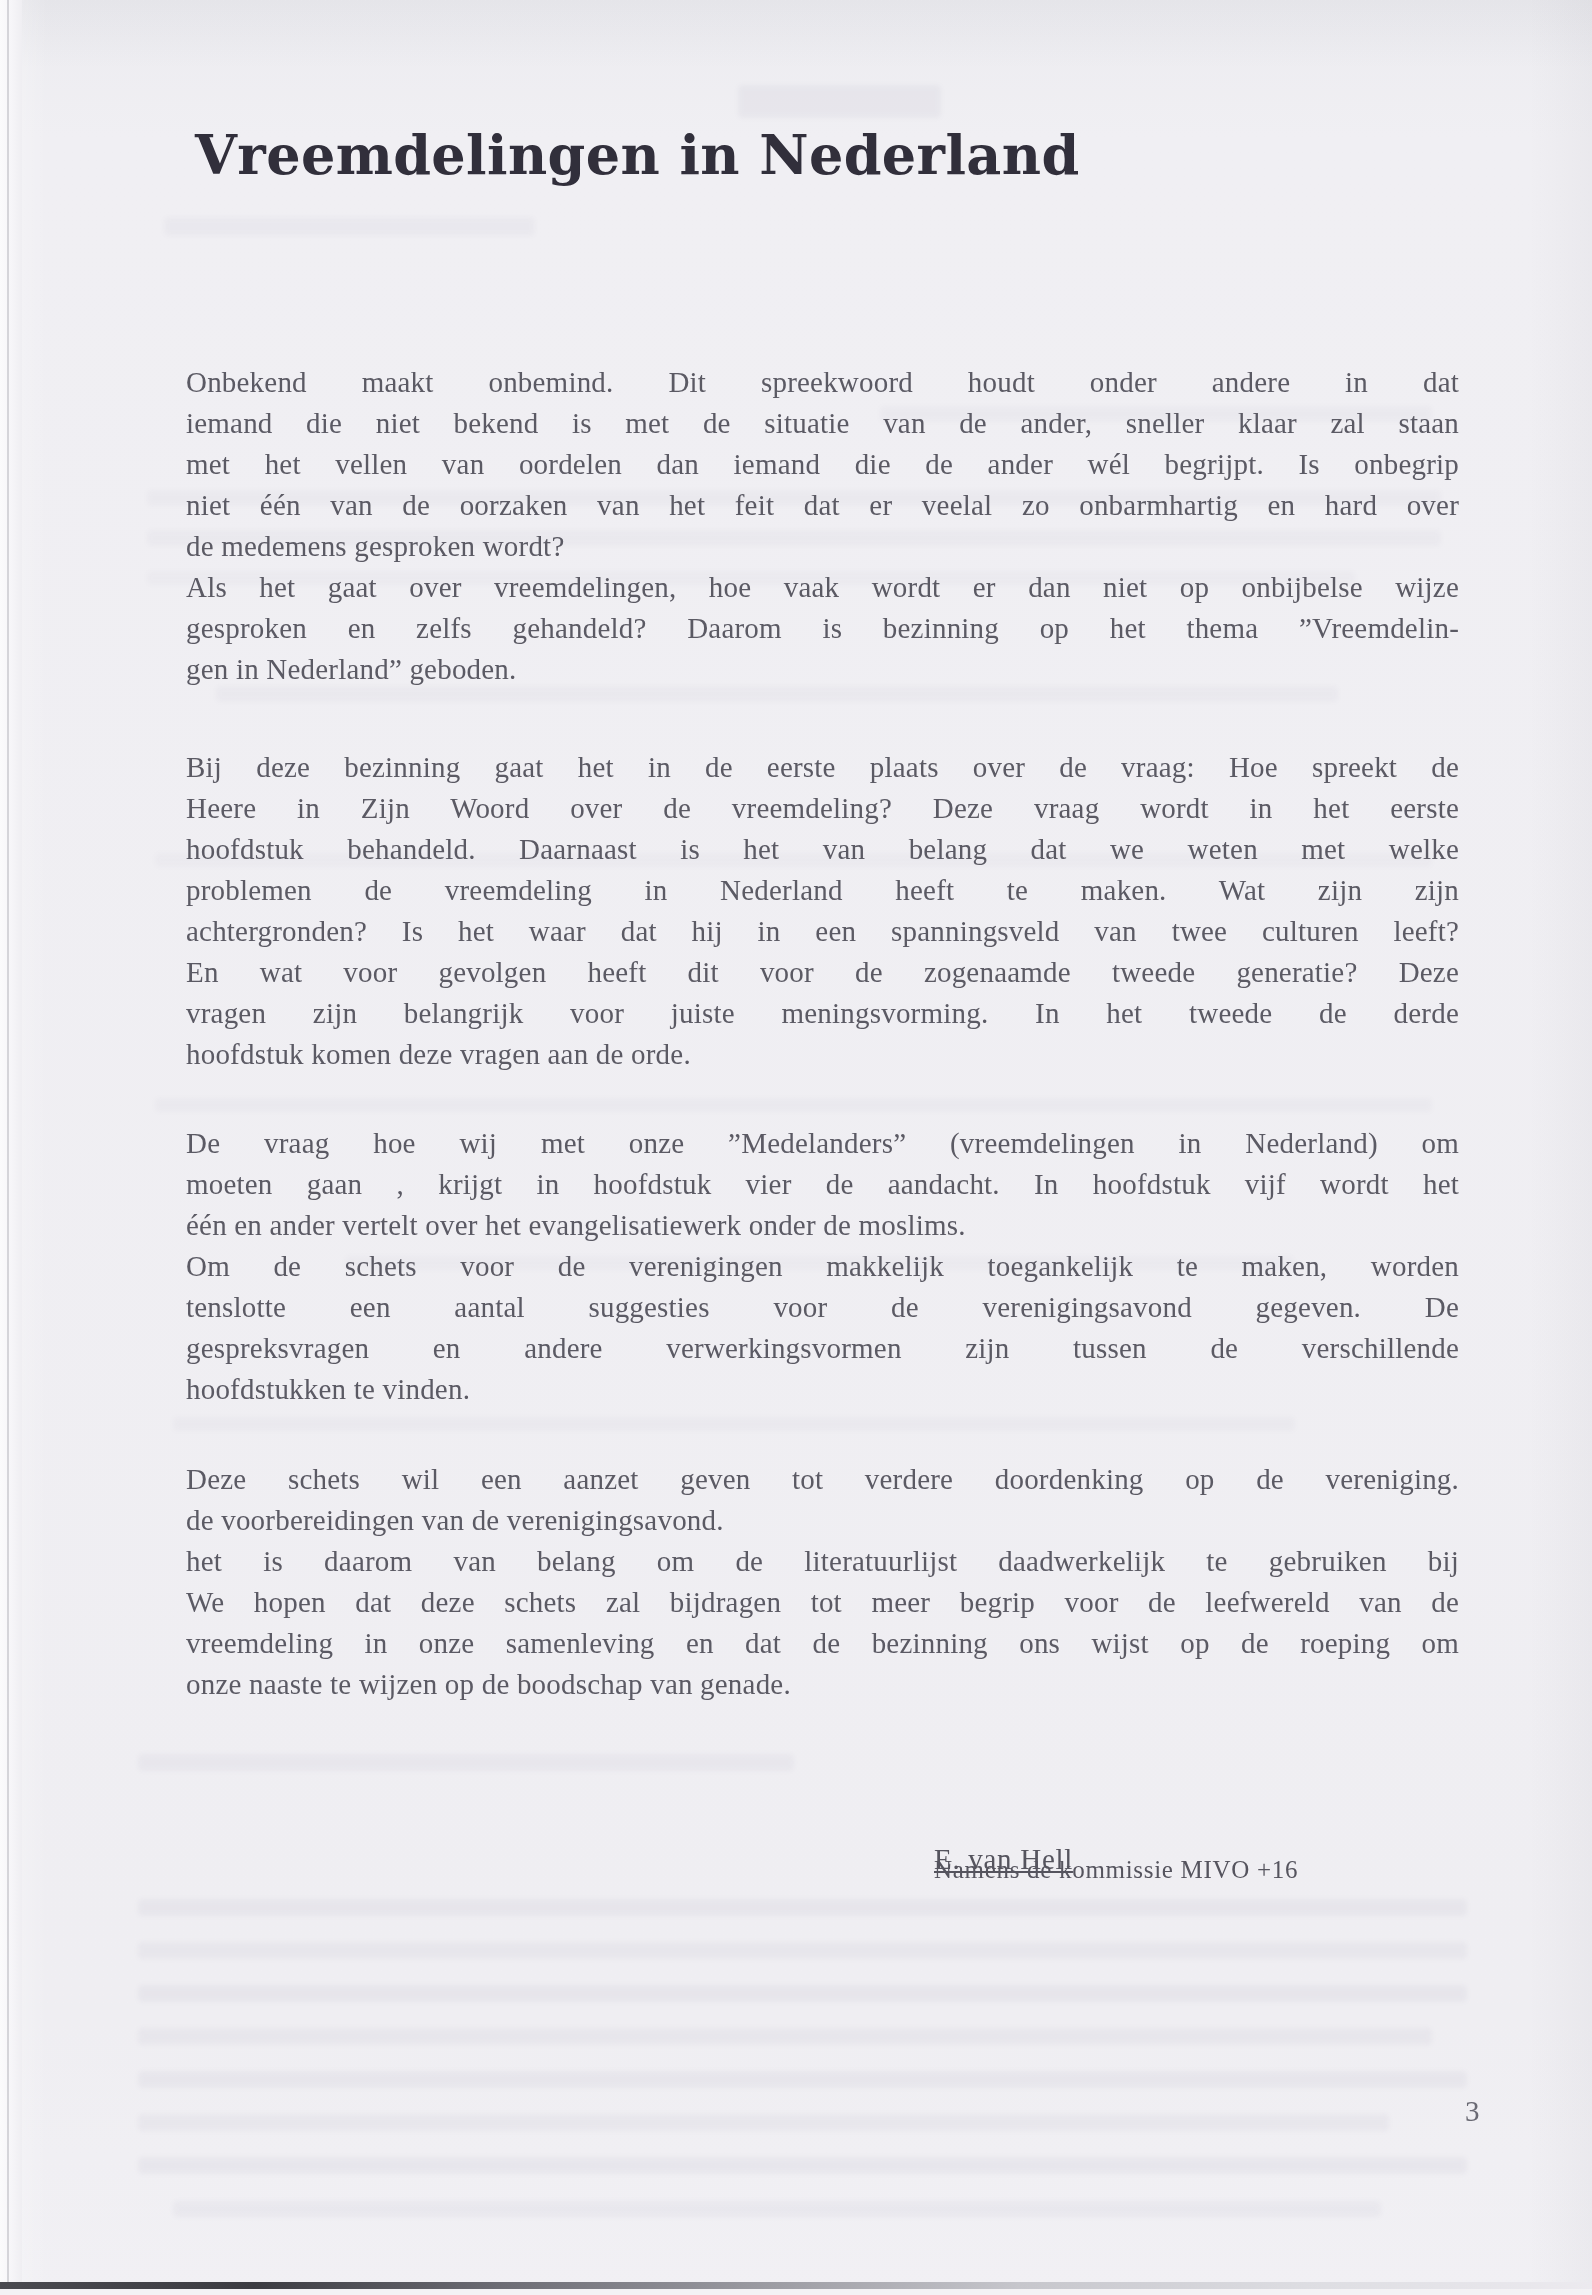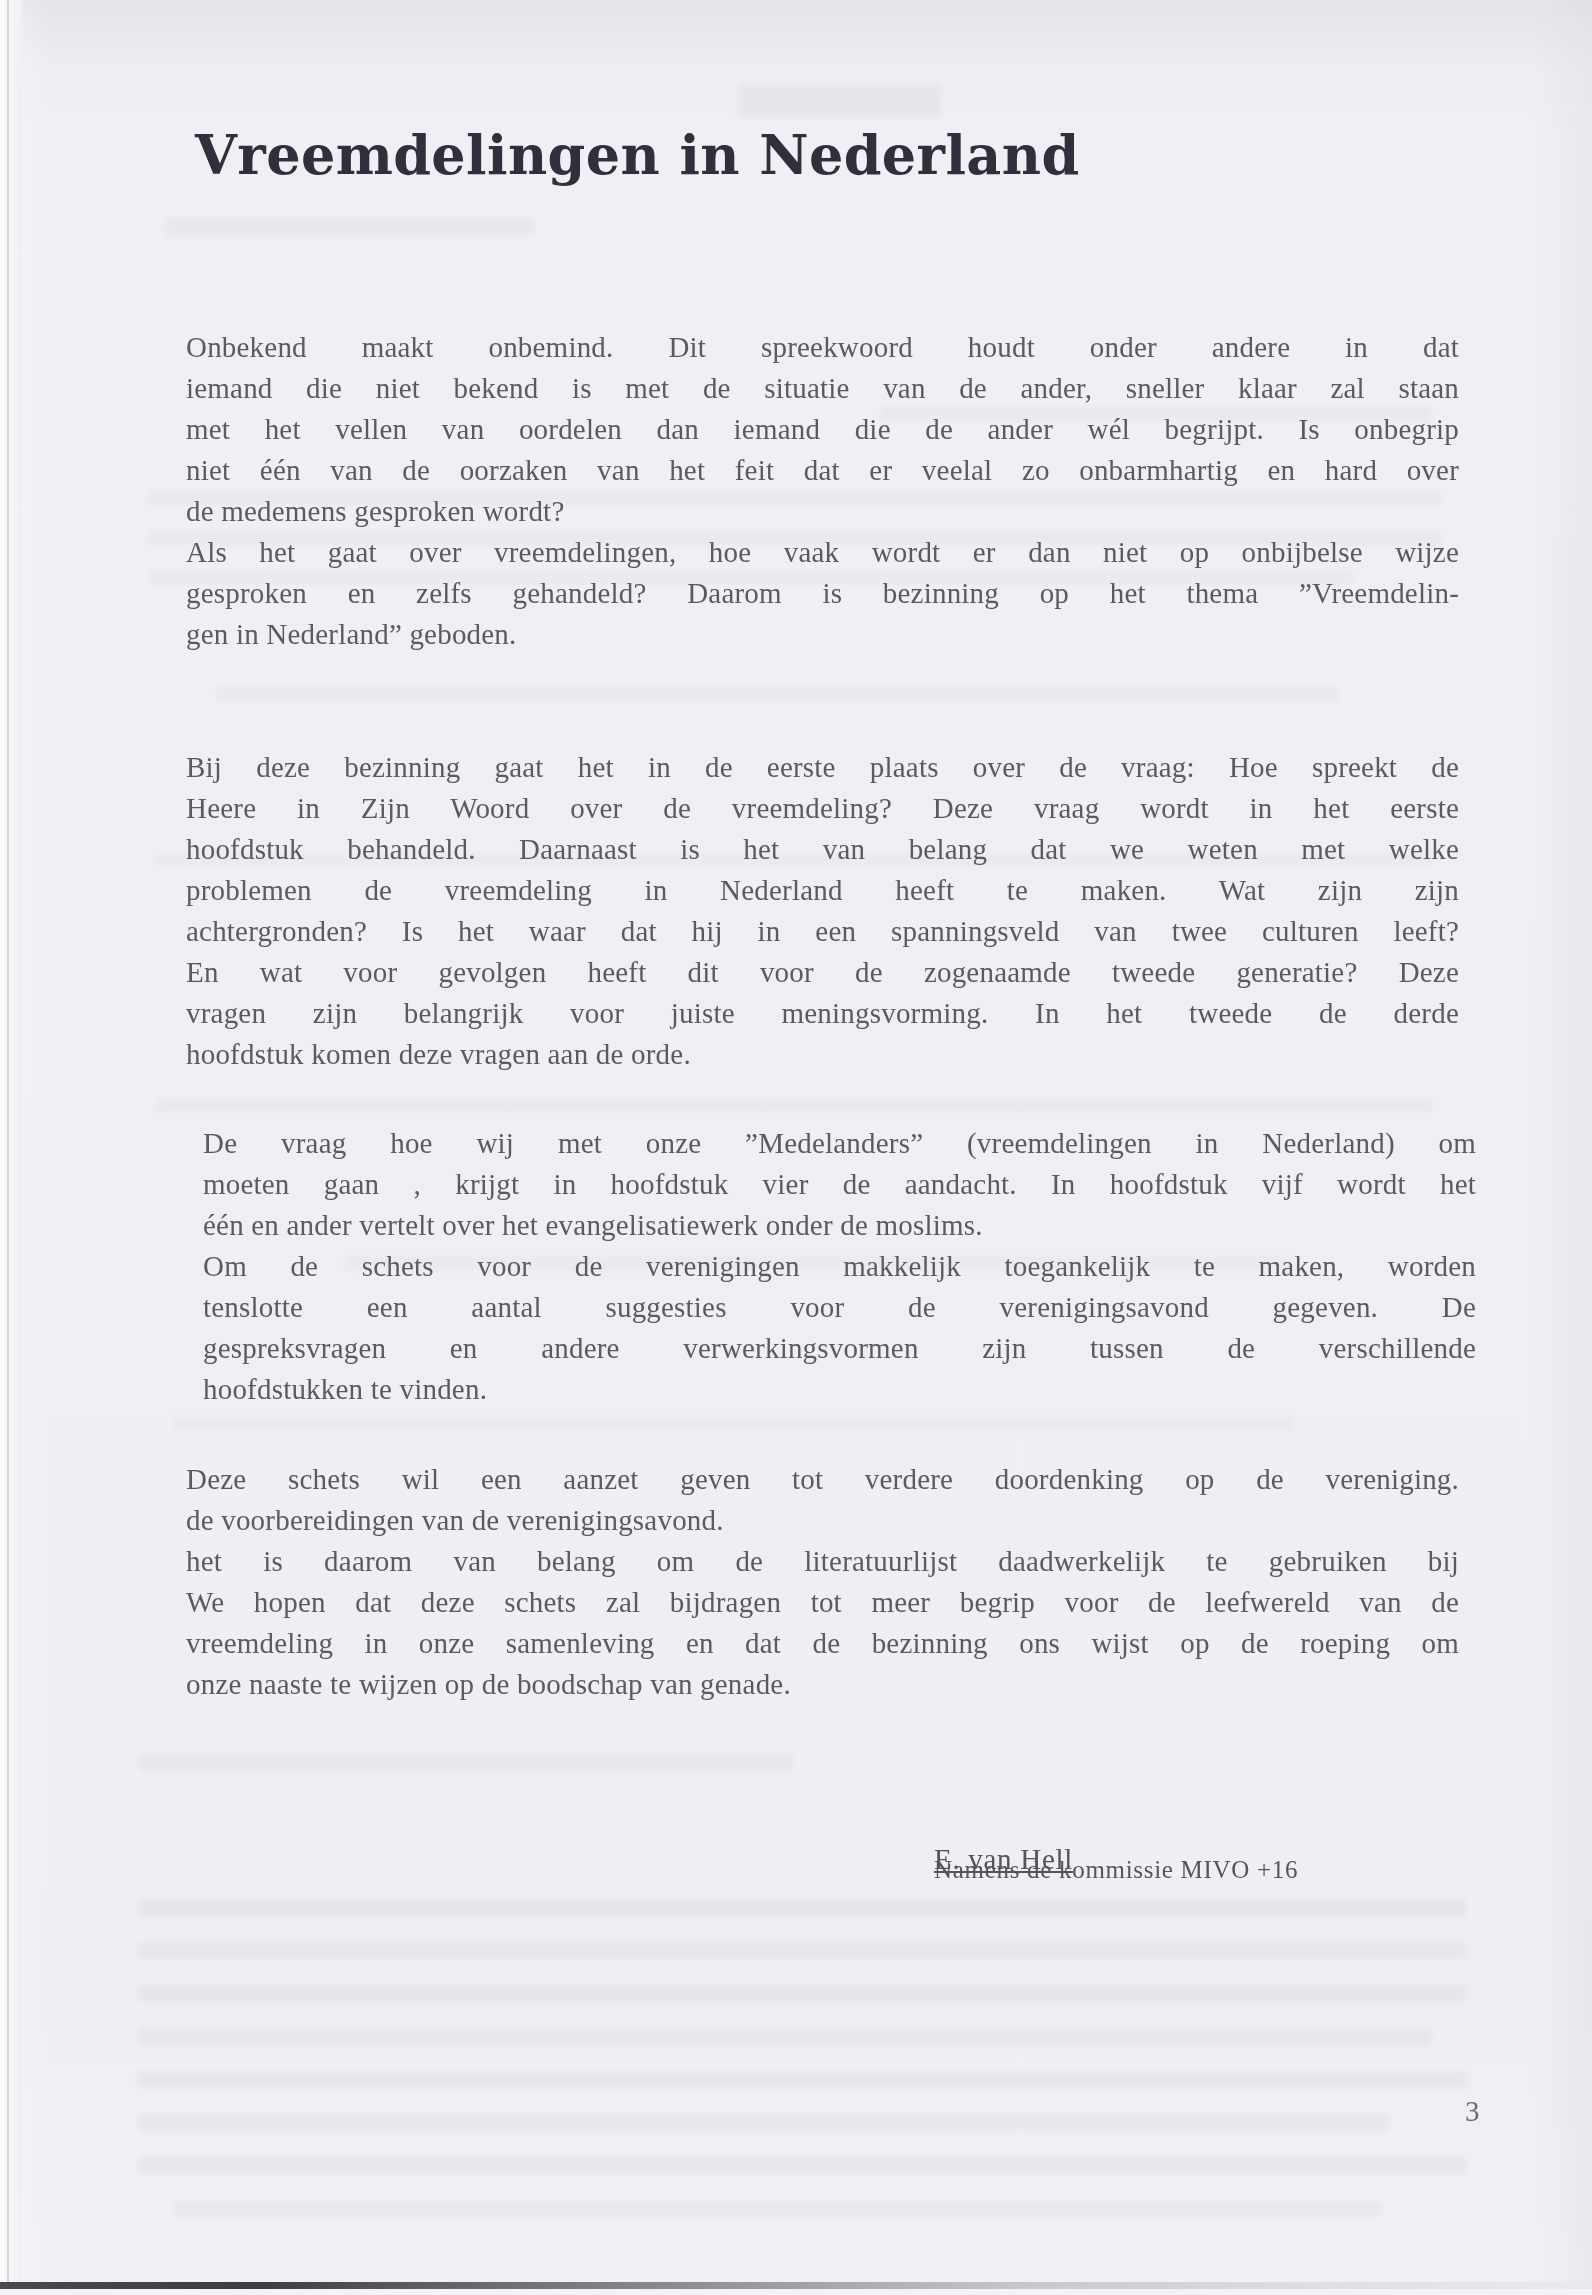--- a/index.html
+++ b/index.html
@@ -74,23 +74,23 @@
     letter-spacing: 0.2px;
   }
   .para .line {
     text-align: justify;
     text-align-last: justify;
     white-space: nowrap;
   }
   .para .line.line-left {
     text-align-last: left;
   }
-  .p1 { top: 327px; }
+  .p1 { top: 362px; }
   .p2 { top: 747px; }
-  .p3 { top: 1123px; margin-left: 17px; }
+  .p3 { top: 1123px; }
   .p4 { top: 1459px; }
   .sig-committee {
     position: absolute;
     left: 934px;
     top: 1856px;
     font-size: 25px;
     letter-spacing: 0.7px;
     color: #55545e;
   }
   .sig-author {

